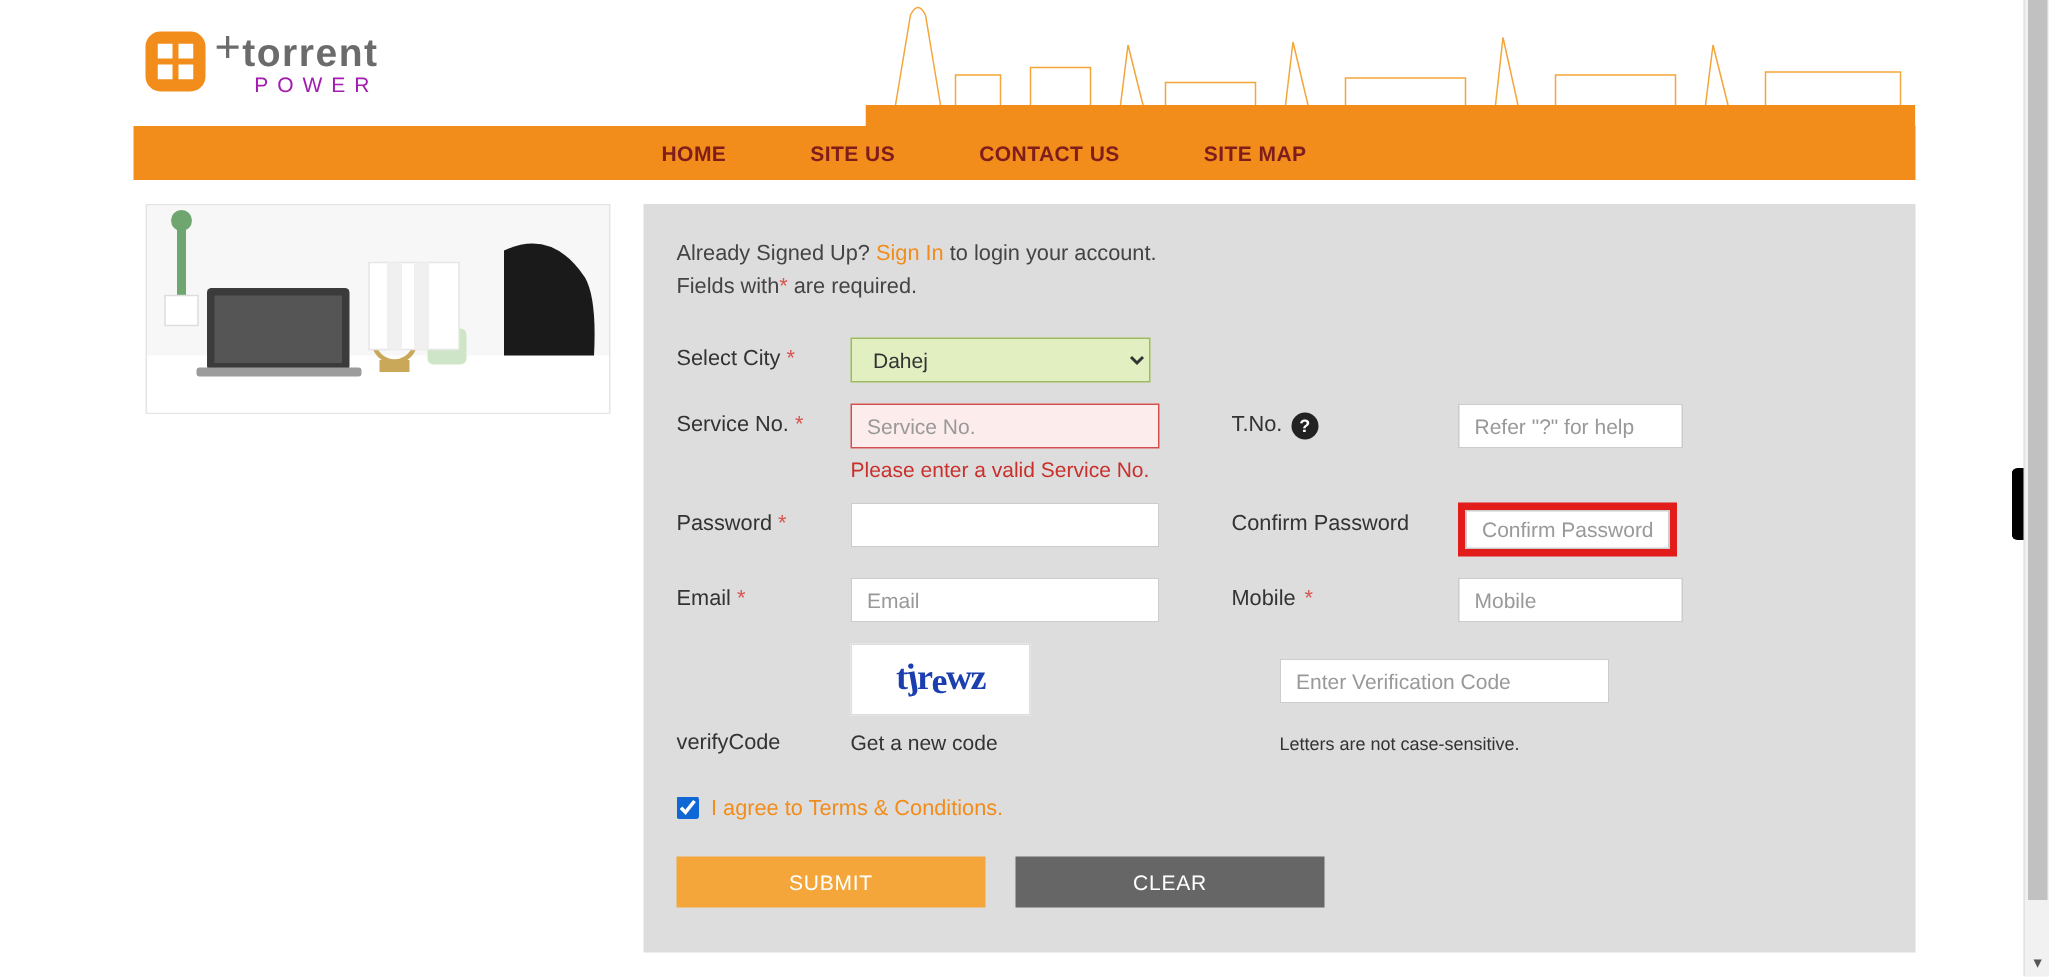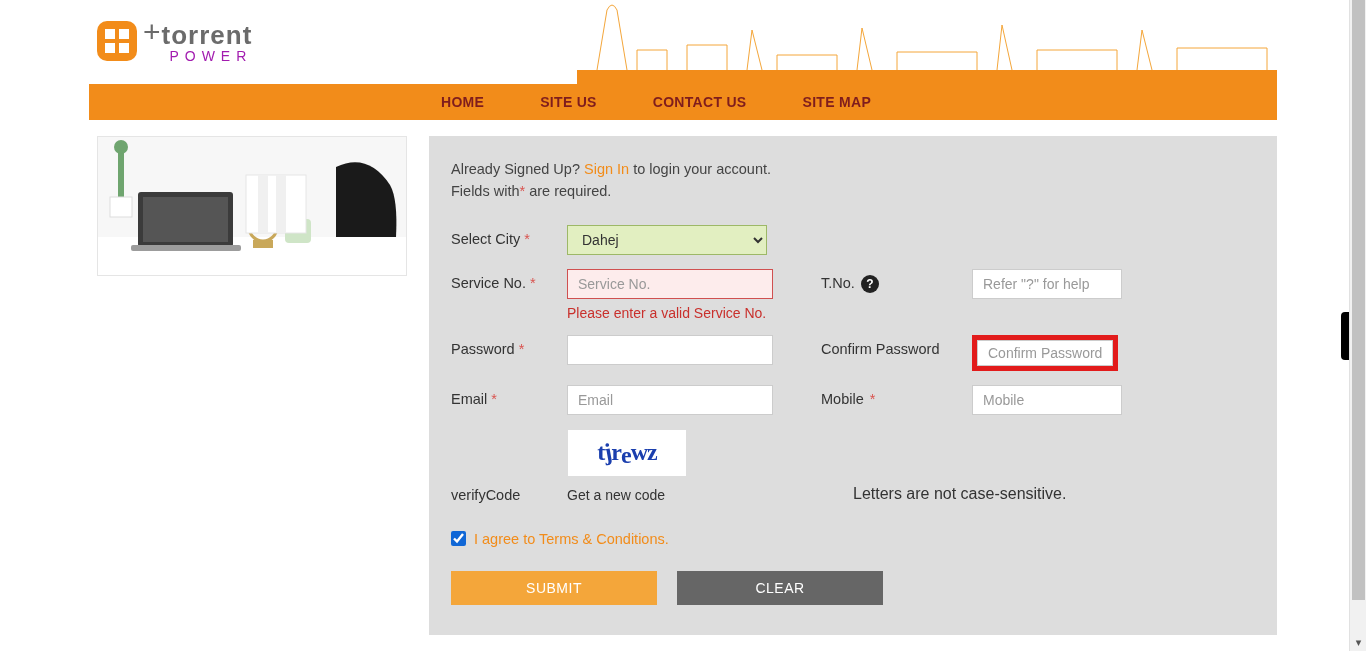--- a/index.html
+++ b/index.html
@@ -148,21 +148,21 @@
   }
   .captcha-text{
     font-family:"Comic Sans MS",cursive;font-weight:700;color:#1b3fae;
     font-size:24px;letter-spacing:-1px;
   }
   .captcha-text span:nth-child(2){transform:rotate(-10deg);display:inline-block}
   .captcha-text span:nth-child(4){transform:translateY(3px);display:inline-block}
   .newcode{color:#333;font-size:14px;margin-top:10px;display:inline-block;cursor:pointer}
   .verif-col{padding-left:56px}
   .verif-input{width:220px}
-  .note{color:#333;font-size:16px;margin-top:20px}
+  .note{color:#333;font-size:12px;margin-top:20px}
   .terms{margin-top:28px;display:flex;align-items:center;gap:8px}
   .terms a{color:#f28c1a;text-decoration:none;font-size:14.5px}
   .terms input{width:15px;height:15px;accent-color:#1067d6}
   .buttons{display:flex;gap:20px;margin-top:24px}
   .btn{
     width:206px;height:34px;border:none;color:#fff;font-size:14px;
     letter-spacing:0.5px;cursor:pointer;
   }
   .btn.submit{background:#f4a63a}
   .btn.clear{background:#666}
@@ -308,20 +308,21 @@
         <div class="col1"><span>verifyCode</span></div>
         <div class="col2">
           <div class="captcha">
             <span class="captcha-text">
               <span>t</span><span>j</span><span>r</span><span>e</span><span>w</span><span>z</span>
             </span>
           </div>
           <span class="newcode">Get a new code</span>
         </div>
         <div class="verif-col">
+          <input class="input verif-input" placeholder="Enter Verification Code" style="">
           <div class="note">Letters are not case-sensitive.</div>
         </div>
       </div>
 
       <div class="terms">
         <input type="checkbox" checked="" style="">
         <a href="#">I agree to Terms &amp; Conditions.</a>
       </div>
 
       <div class="buttons">

